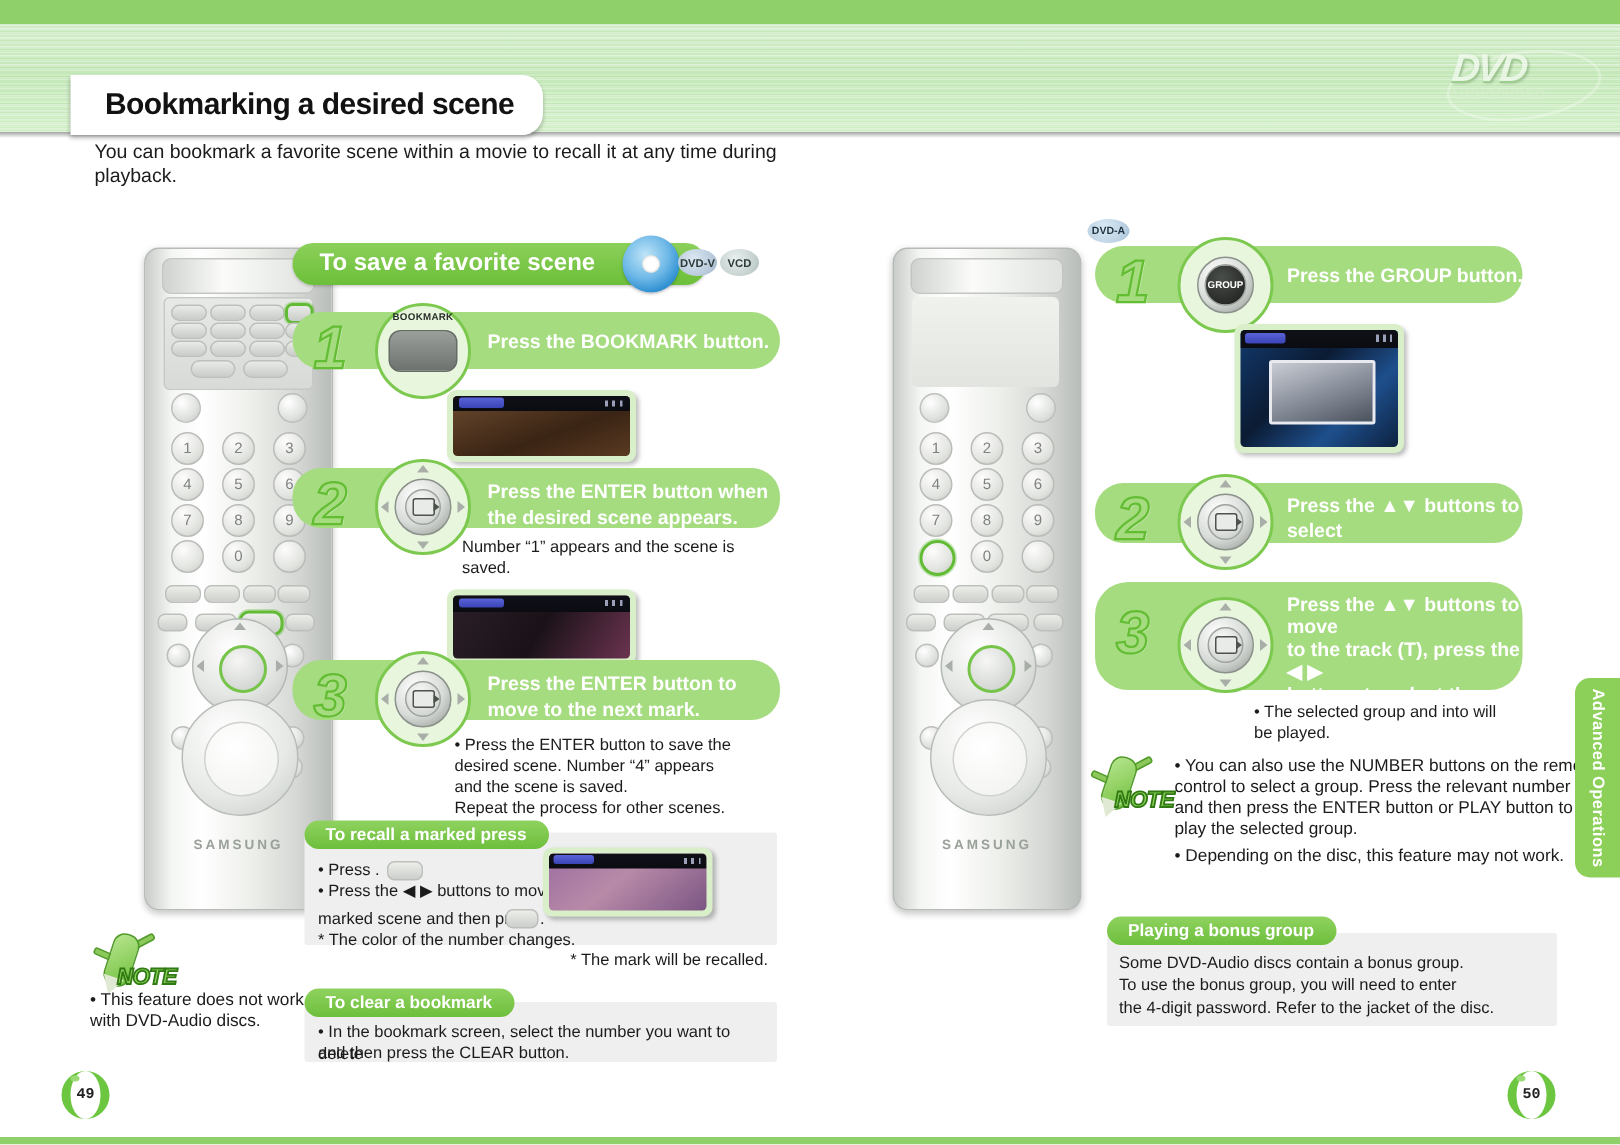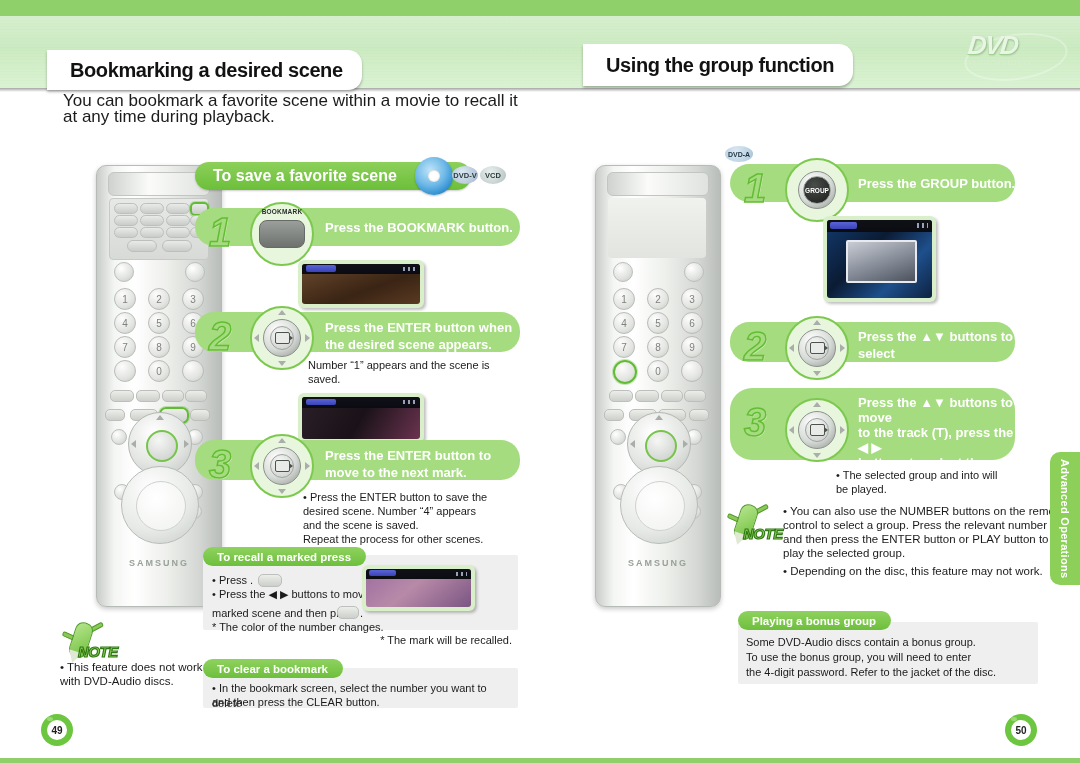--- a/index.html
+++ b/index.html
@@ -34,21 +34,21 @@
     box-shadow:0 2px 3px rgba(0,0,0,.28);
   }
   .title-plate h1{
     margin:1px;font-size:20px;font-weight:bold;letter-spacing:-.4px;
     color:#121212;white-space:nowrap;font-family:"Liberation Sans", sans-serif;
   }
   #title-left{left:47px;top:50px;height:40px;}
   #title-right{left:583px;top:44px;height:42px;}
 
   .intro{
-    position:absolute;font-size:17px;line-height:15.5px;color:#1b1b1b;
+    position:absolute;font-size:13px;line-height:15.5px;color:#1b1b1b;
   }
   #intro-left{left:63px;top:93px;width:470px;}
   #intro-right{left:594px;top:88px;width:420px;}
 
   
   .dvd-logo{
     position:absolute;left:962px;top:28px;width:106px;height:62px;
     opacity:.55;
   }
   .dvd-logo .dvd-txt{
@@ -300,23 +300,23 @@
 
   
   .pagenum{
     position:absolute;width:32px;height:32px;border-radius:50%;
     background:#6dc63f;display:flex;align-items:center;justify-content:center;
   }
   .pagenum .dot{
     position:absolute;left:6px;top:3px;width:6px;height:4px;border-radius:50%;background:#9ada74;
   }
   .pagenum .inner{
-    width:20px;height:20px;border-radius:50%;background:#ffffff;
+    width:20px;height:32px;border-radius:50%;background:#ffffff;
     display:flex;align-items:center;justify-content:center;
-    font-size:10px;font-weight:bold;color:#222;
+    font-size:10px;font-weight:bold;color:#222;font-family:Liberation Mono, monospace;
   }
   .bottom-rule{
     position:absolute;left:0;bottom:0;width:1080px;height:5px;background:#8fd06a;
   }
 </style>
 </head>
 <body>
 
 <div class="page">
 
@@ -325,23 +325,20 @@
   <div class="band-shadow"></div>
 
   <div class="dvd-logo">
     <div class="dvd-ell"></div>
     <div class="dvd-txt">DVD</div>
     <div class="dvd-sub">AUDIO/VIDEO</div>
   </div>
 
   <div class="title-plate" id="title-left">
     <h1>Bookmarking a desired scene</h1>
-  </div>
-  <div class="title-plate" id="title-right">
-    <h1>Using the group function</h1>
   </div>
 
   <div class="intro" id="intro-left">You can bookmark a favorite scene within a movie to recall it at any time during playback.</div>
 
   <div class="col" id="col-left">
 
     <div class="remote" id="remote-left">
       <div class="rm-top"></div>
       <div class="rm-panel">
         <div class="rm-key" style="left:4px;top:4px;width:22px;height:9px;"></div>

